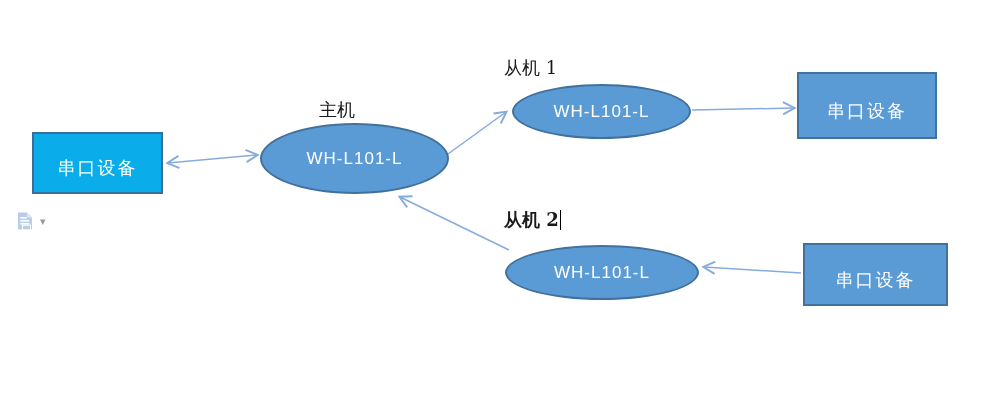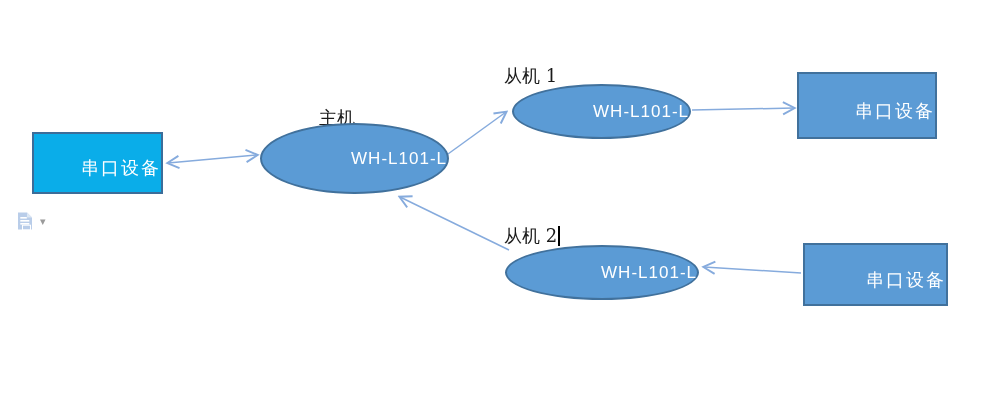--- a/index.html
+++ b/index.html
@@ -1,29 +1,28 @@
 <!DOCTYPE html>
 <html><head>
 <meta charset="utf-8">
 <style>
   html,body{margin:0;padding:0;}
   body{
     width:985px;height:403px;position:relative;background:#ffffff;
     font-family:"Liberation Sans","DejaVu Sans",sans-serif;overflow:hidden;
   }
-  .node{position:absolute;display:flex;align-items:center;justify-content:flex-end;box-sizing:border-box;}
+  .node{position:absolute;display:flex;align-items:center;justify-content:center;box-sizing:border-box;}
   .node .node-label{color:#ffffff;font-size:17px;letter-spacing:1px;white-space:nowrap;}
   .rect-node{background:#5b9bd5;border:2.5px solid #41719c;}
   .rect-node .node-label{font-size:18px;letter-spacing:2px;margin-top:10px;}
   .left-rect{background:#0aade9;border:2px solid #3c6d99;}
   .ellipse-node{background:#5b9bd5;border:2px solid #41719c;border-radius:50%;}
   .caption{
     position:absolute;color:#1a1a1a;font-size:18px;white-space:nowrap;
     font-family:"DejaVu Serif","Liberation Serif",serif;
-    margin-top:8px;
   }
   .caret{
     display:inline-block;width:1.5px;height:20px;background:#000;
     vertical-align:-4px;margin-left:1px;
   }
   #connector-layer{position:absolute;left:0;top:0;width:985px;height:403px;pointer-events:none;}
   #connector-layer line{pointer-events:stroke;}
   .paste-widget{position:absolute;left:14px;top:210px;display:flex;align-items:center;gap:4px;}
   .dropdown-arrow{color:#9b9b9b;font-size:11px;line-height:1;}
 </style>
@@ -54,21 +53,21 @@
 
 <div class="caption" style="left:504px;top:56px;">从机 1</div>
 <div class="node ellipse-node" style="left:512px;top:84px;width:179px;height:55px;">
   <span class="node-label">WH-L101-L</span>
 </div>
 
 <div class="node rect-node" style="left:797px;top:72px;width:140px;height:67px;">
   <span class="node-label">串口设备</span>
 </div>
 
-<div class="caption" style="left:504px;top:216px;">
+<div class="caption" style="left:504px;top:208px;font-weight:bold;">
   <span>从机 2</span><span class="caret"></span>
 </div>
 <div class="node ellipse-node" style="left:505px;top:245px;width:194px;height:55px;">
   <span class="node-label">WH-L101-L</span>
 </div>
 
 <div class="node rect-node" style="left:803px;top:243px;width:145px;height:63px;">
   <span class="node-label">串口设备</span>
 </div>
 

